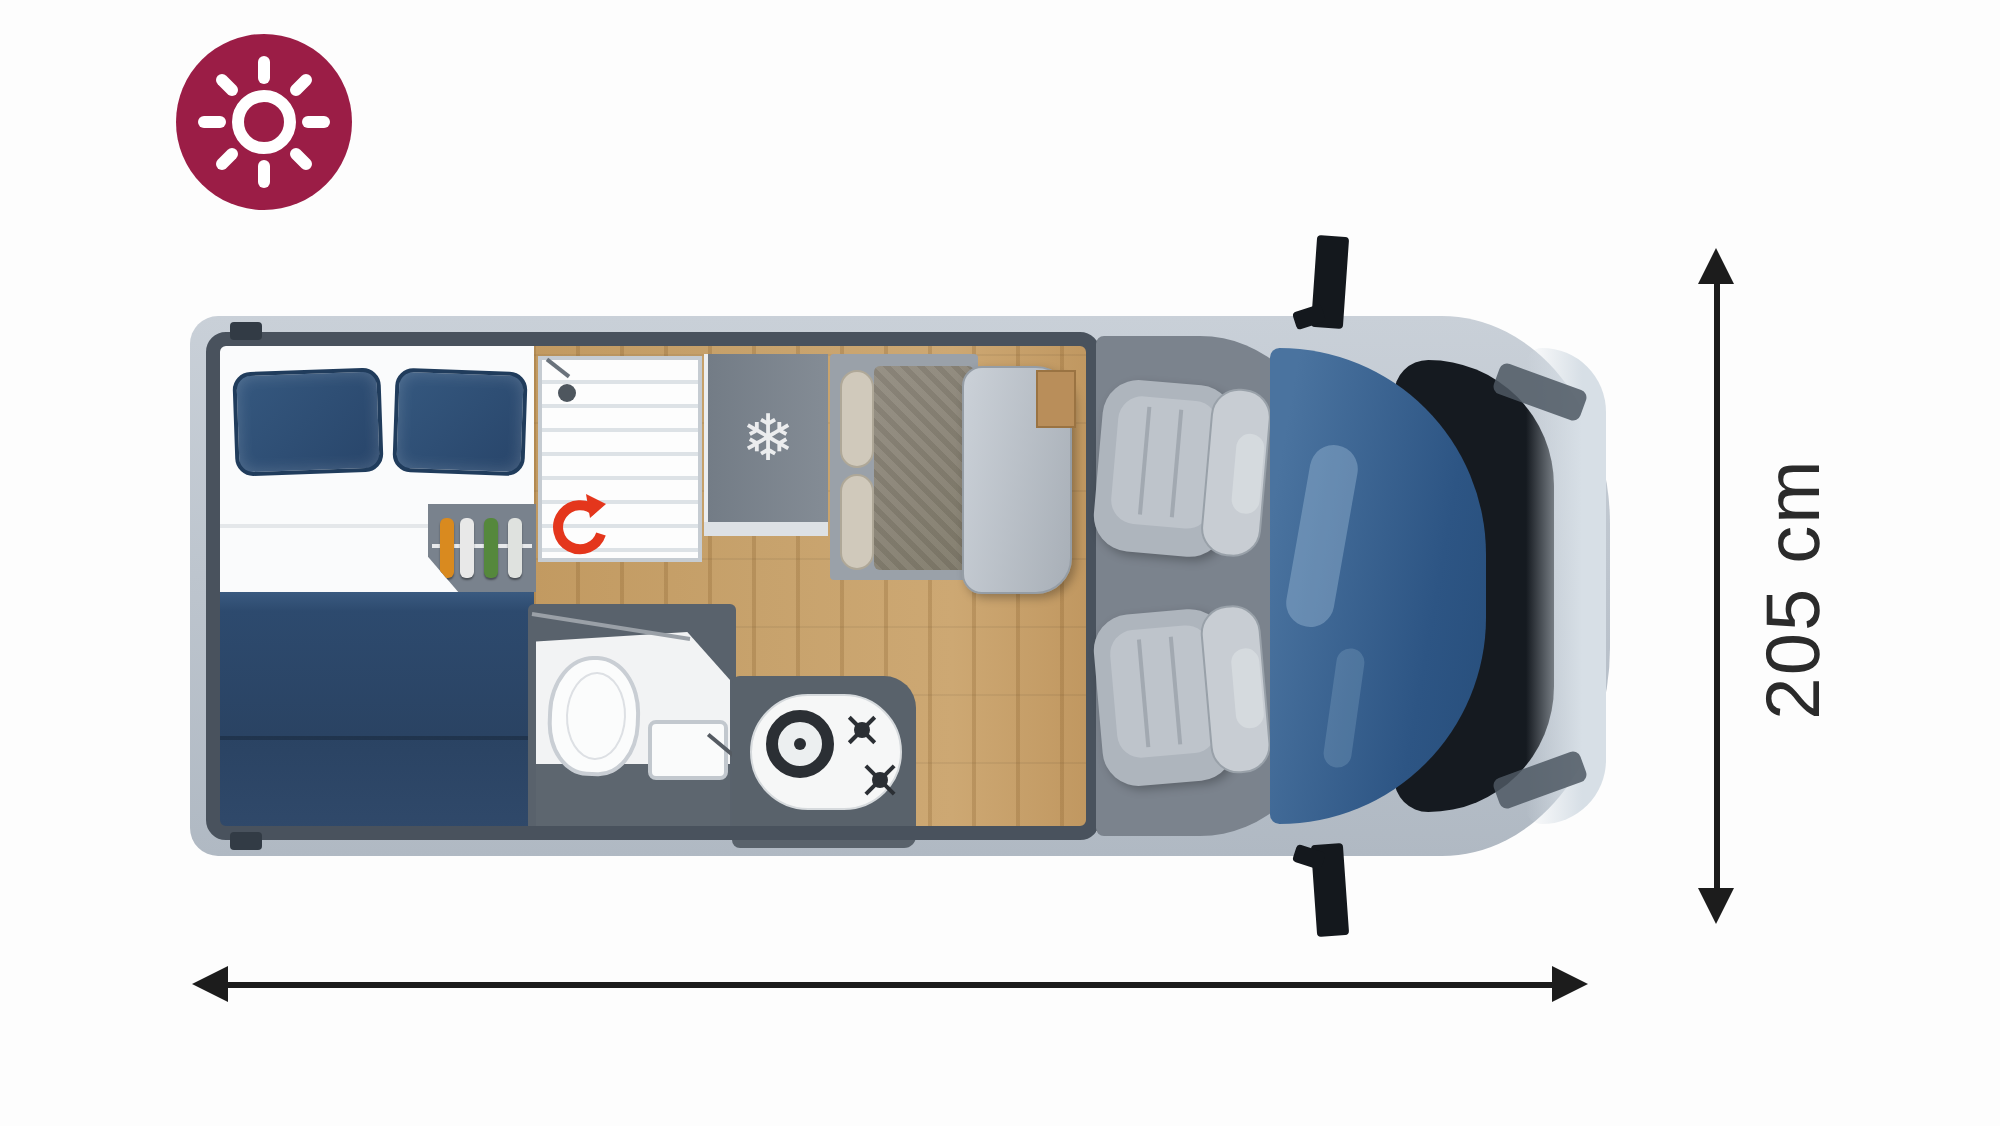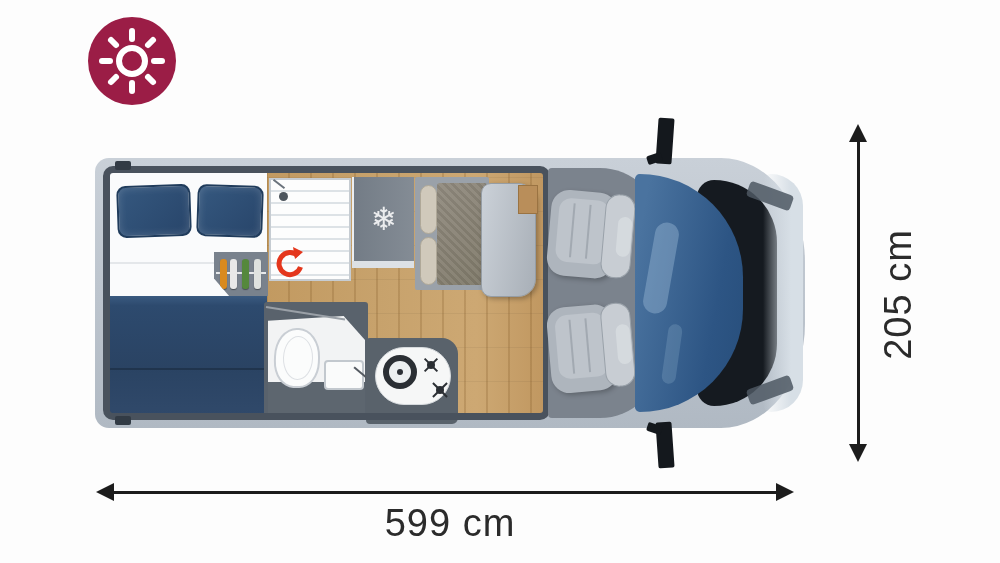--- a/index.html
+++ b/index.html
@@ -230,20 +230,19 @@
     </div>
     <div class="abs" style="left:552px;top:258px;width:36px;height:52px;">
       <div class="abs mirror-blade" style="left:10px;top:6px;transform:rotate(-4deg);"></div>
       <div class="abs mirror-nub" style="left:0;top:8px;transform:rotate(18deg);"></div>
     </div>
   </div>
 
   <div class="abs dim-line" style="left:108px;top:491px;width:672px;height:3px;"></div>
   <div class="abs tri" style="left:96px;top:483px;border-top:9px solid transparent;border-bottom:9px solid transparent;border-right:18px solid #1c1c1c;"></div>
   <div class="abs tri" style="left:776px;top:483px;border-top:9px solid transparent;border-bottom:9px solid transparent;border-left:18px solid #1c1c1c;"></div>
-  <div class="abs dim-label" style="left:300px;top:502px;width:300px;">599 cm</div>
 
   <div class="abs dim-line" style="left:857px;top:138px;width:3px;height:310px;"></div>
   <div class="abs tri" style="left:849px;top:124px;border-left:9px solid transparent;border-right:9px solid transparent;border-bottom:18px solid #1c1c1c;"></div>
   <div class="abs tri" style="left:849px;top:444px;border-left:9px solid transparent;border-right:9px solid transparent;border-top:18px solid #1c1c1c;"></div>
   <div class="abs dim-label" style="left:828px;top:273px;width:140px;transform:rotate(-90deg);">205 cm</div>
 
 </div>
 
 </body></html>

